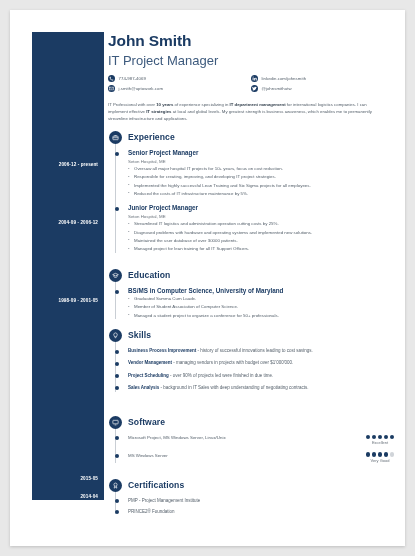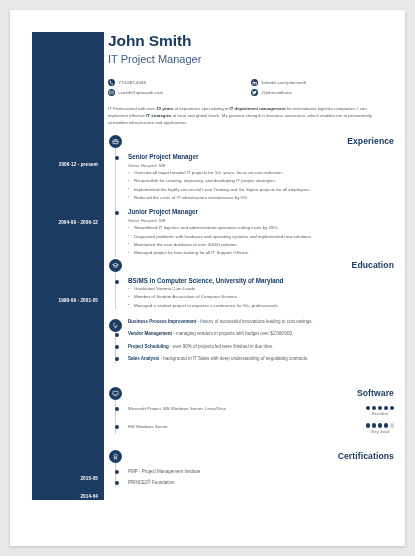--- a/index.html
+++ b/index.html
@@ -57,23 +57,23 @@
   .name {
     color: #1b3b63;
     font-size: 15.5px;
     font-weight: bold;
     letter-spacing: -0.1px;
     padding-left: 4px;
     margin-bottom: 3px;
   }
   .jobtitle {
     color: #3d5a7d;
-    font-size: 11px;
+    font-size: 13px;
     padding-left: 4px;
-    margin-bottom: 14px;
+    margin-bottom: 7px;
   }
 
   .contacts {
     padding-left: 4px;
     display: flex;
     flex-wrap: wrap;
   }
   .contact {
     width: 50%;
     display: flex;
@@ -115,21 +115,20 @@
     display: flex;
     align-items: center;
     justify-content: center;
   }
   .sec-title {
     color: #1b3b63;
     font-size: 8.6px;
     font-weight: bold;
     line-height: 13px;
     letter-spacing: 0.1px;
-    text-align: right;
   }
 
   
   .rail {
     position: absolute;
     left: 11px;
     top: 13px;
     bottom: 0;
     width: 1px;
     background: #c9ced4;
@@ -299,21 +298,21 @@
         <div class="org">Seton Hospital, ME</div>
         <ul class="bullets">
           <li>Streamlined IT logistics and administration operation cutting costs by 25%.</li>
           <li>Diagnosed problems with hardware and operating systems and implemented new solutions.</li>
           <li>Maintained the user database of over 30000 patients.</li>
           <li>Managed project for lean training for all IT Support Officers.</li>
         </ul>
       </div>
     </div>
 
-    <div class="section" style="margin-top:2px">
+    <div class="section" style="margin-top:16px">
       <div class="sec-icon">
         <svg width="7" height="7" viewBox="0 0 16 16" fill="none" stroke="#fff" stroke-width="1.5">
             <path d="M1.5 6 8 3l6.5 3L8 9z"></path>
             <path d="M4.5 7.5v3.2c0 1 1.7 1.8 3.5 1.8s3.5-.8 3.5-1.8V7.5"></path>
           </svg>
       </div>
       <div class="sec-title">Education</div>
       <div class="rail"></div>
 
       <div class="entry">
@@ -327,20 +326,21 @@
       </div>
     </div>
 
     <div class="section" style="margin-top:10px">
       <div class="sec-icon">
         <svg width="7" height="7" viewBox="0 0 16 16" fill="none" stroke="#fff" stroke-width="1.5">
             <path d="M8 2a4 4 0 0 0-2.4 7.2V11h4.8V9.2A4 4 0 0 0 8 2z"></path>
             <path d="M6.4 13h3.2"></path>
           </svg>
       </div>
+      <div class="sec-title">Skills</div>
       <div class="rail"></div>
 
       <div style="margin-top:6px">
         <div class="skill-line">
           <span class="dot"></span>
           <b>Business Process Improvement</b><span> - history of successful innovations leading to cost savings.</span>
         </div>
         <div class="skill-line">
           <span class="dot"></span>
           <b>Vendor Management</b><span> - managing vendors in projects with budget over $1'000'000.</span>

